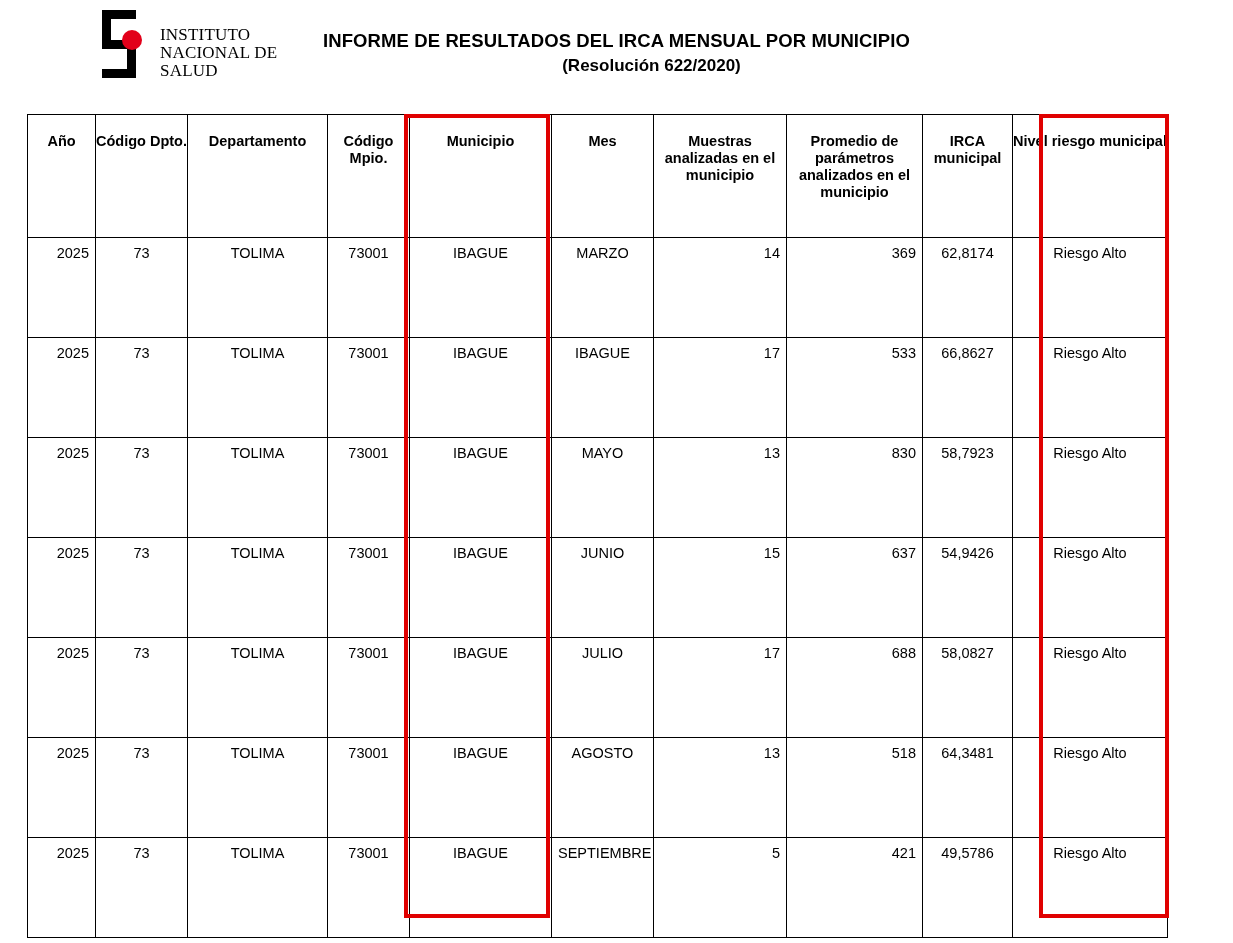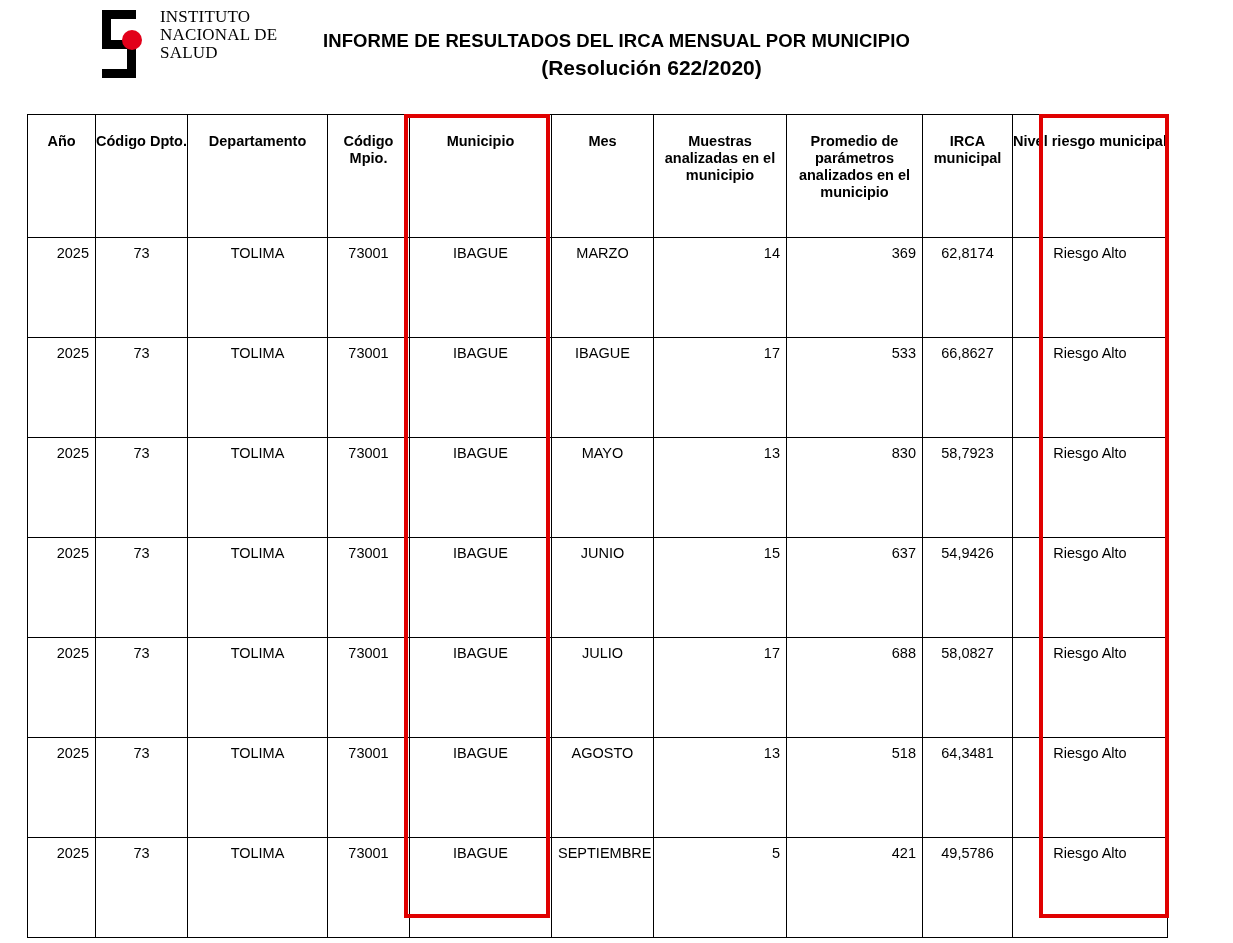--- a/index.html
+++ b/index.html
@@ -19,21 +19,21 @@
   
   .header {
     position: relative;
     height: 100px;
   }
   .logo-block {
     position: absolute;
     left: 98px;
     top: 8px;
     display: flex;
-    align-items: flex-start;
+    align-items: flex-end;
   }
   .logo-mark {
     position: relative;
     width: 52px;
     height: 72px;
     margin-right: 10px;
   }
   .logo-mark .bar {
     position: absolute;
     background: #000000;
@@ -70,21 +70,21 @@
     font-size: 18.5px;
     font-weight: bold;
     letter-spacing: .1px;
   }
   .doc-subtitle {
     position: absolute;
     left: 0;
     right: 0;
     top: 56px;
     text-align: center;
-    font-size: 21px;
+    font-size: 17px;
     font-weight: bold;
     padding-left: 70px;
   }
 
   
   .table-wrap {
     position: absolute;
     left: 27px;
     top: 114px;
     width: 1140px;

